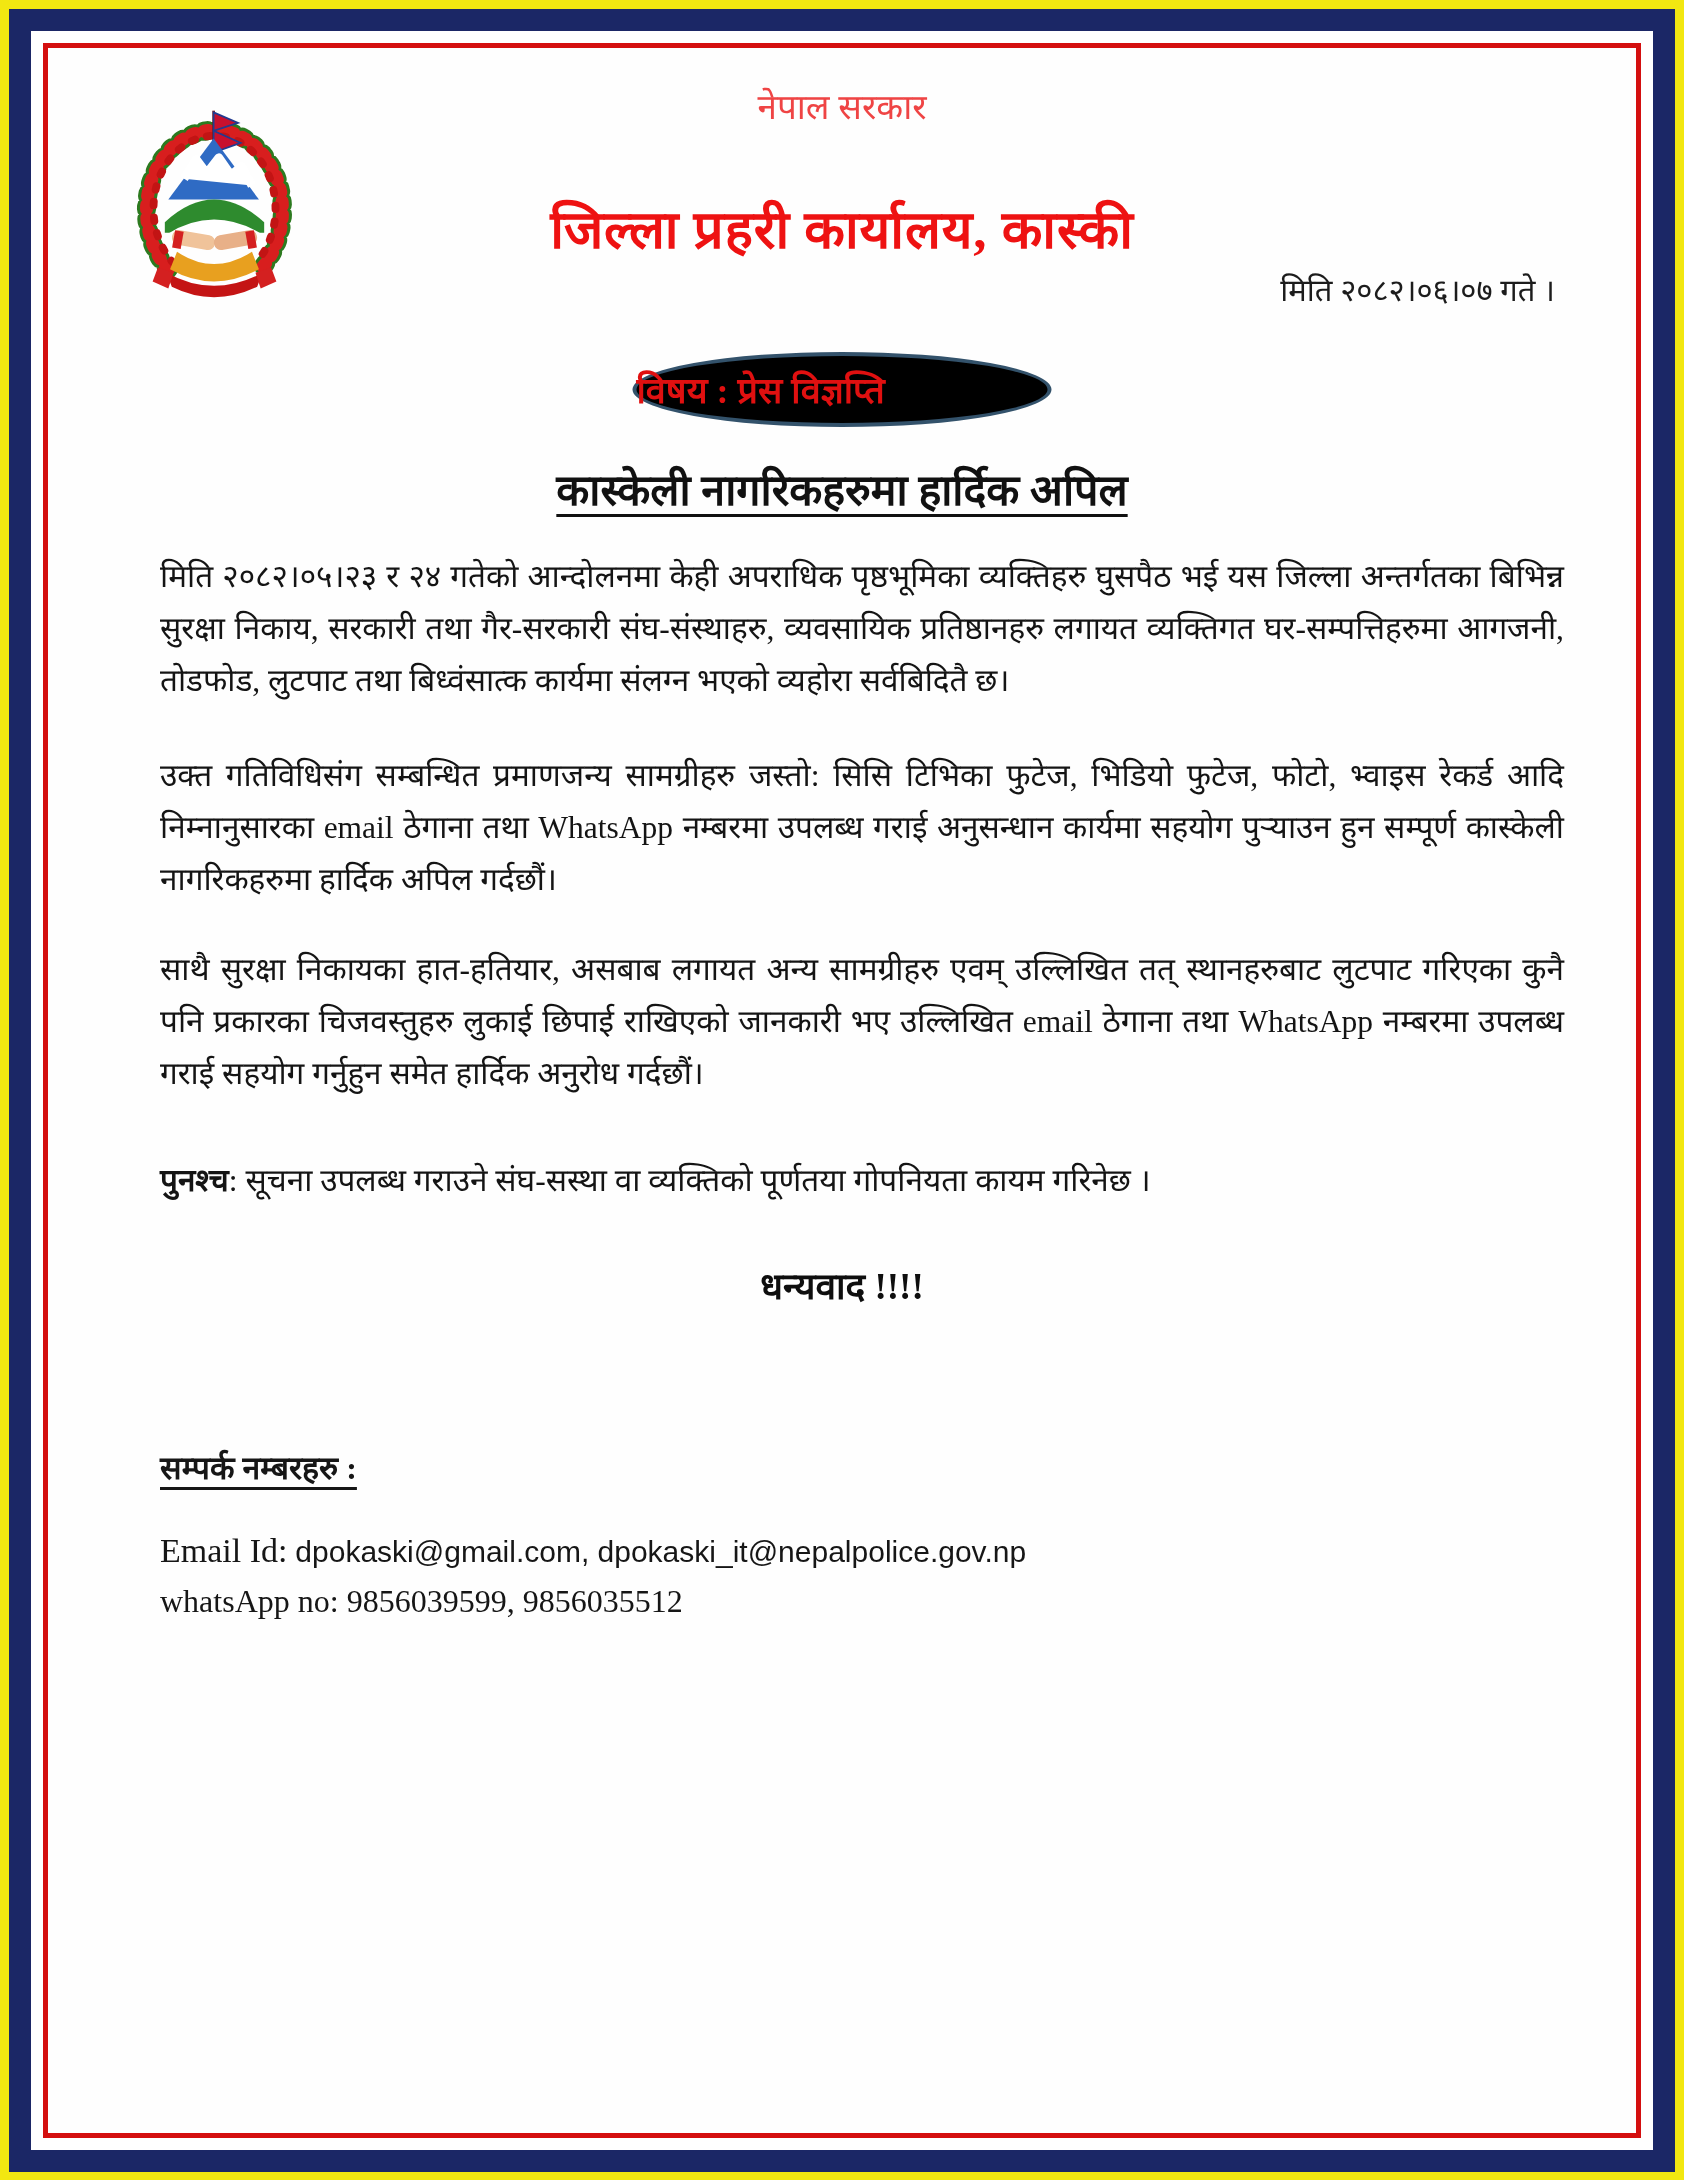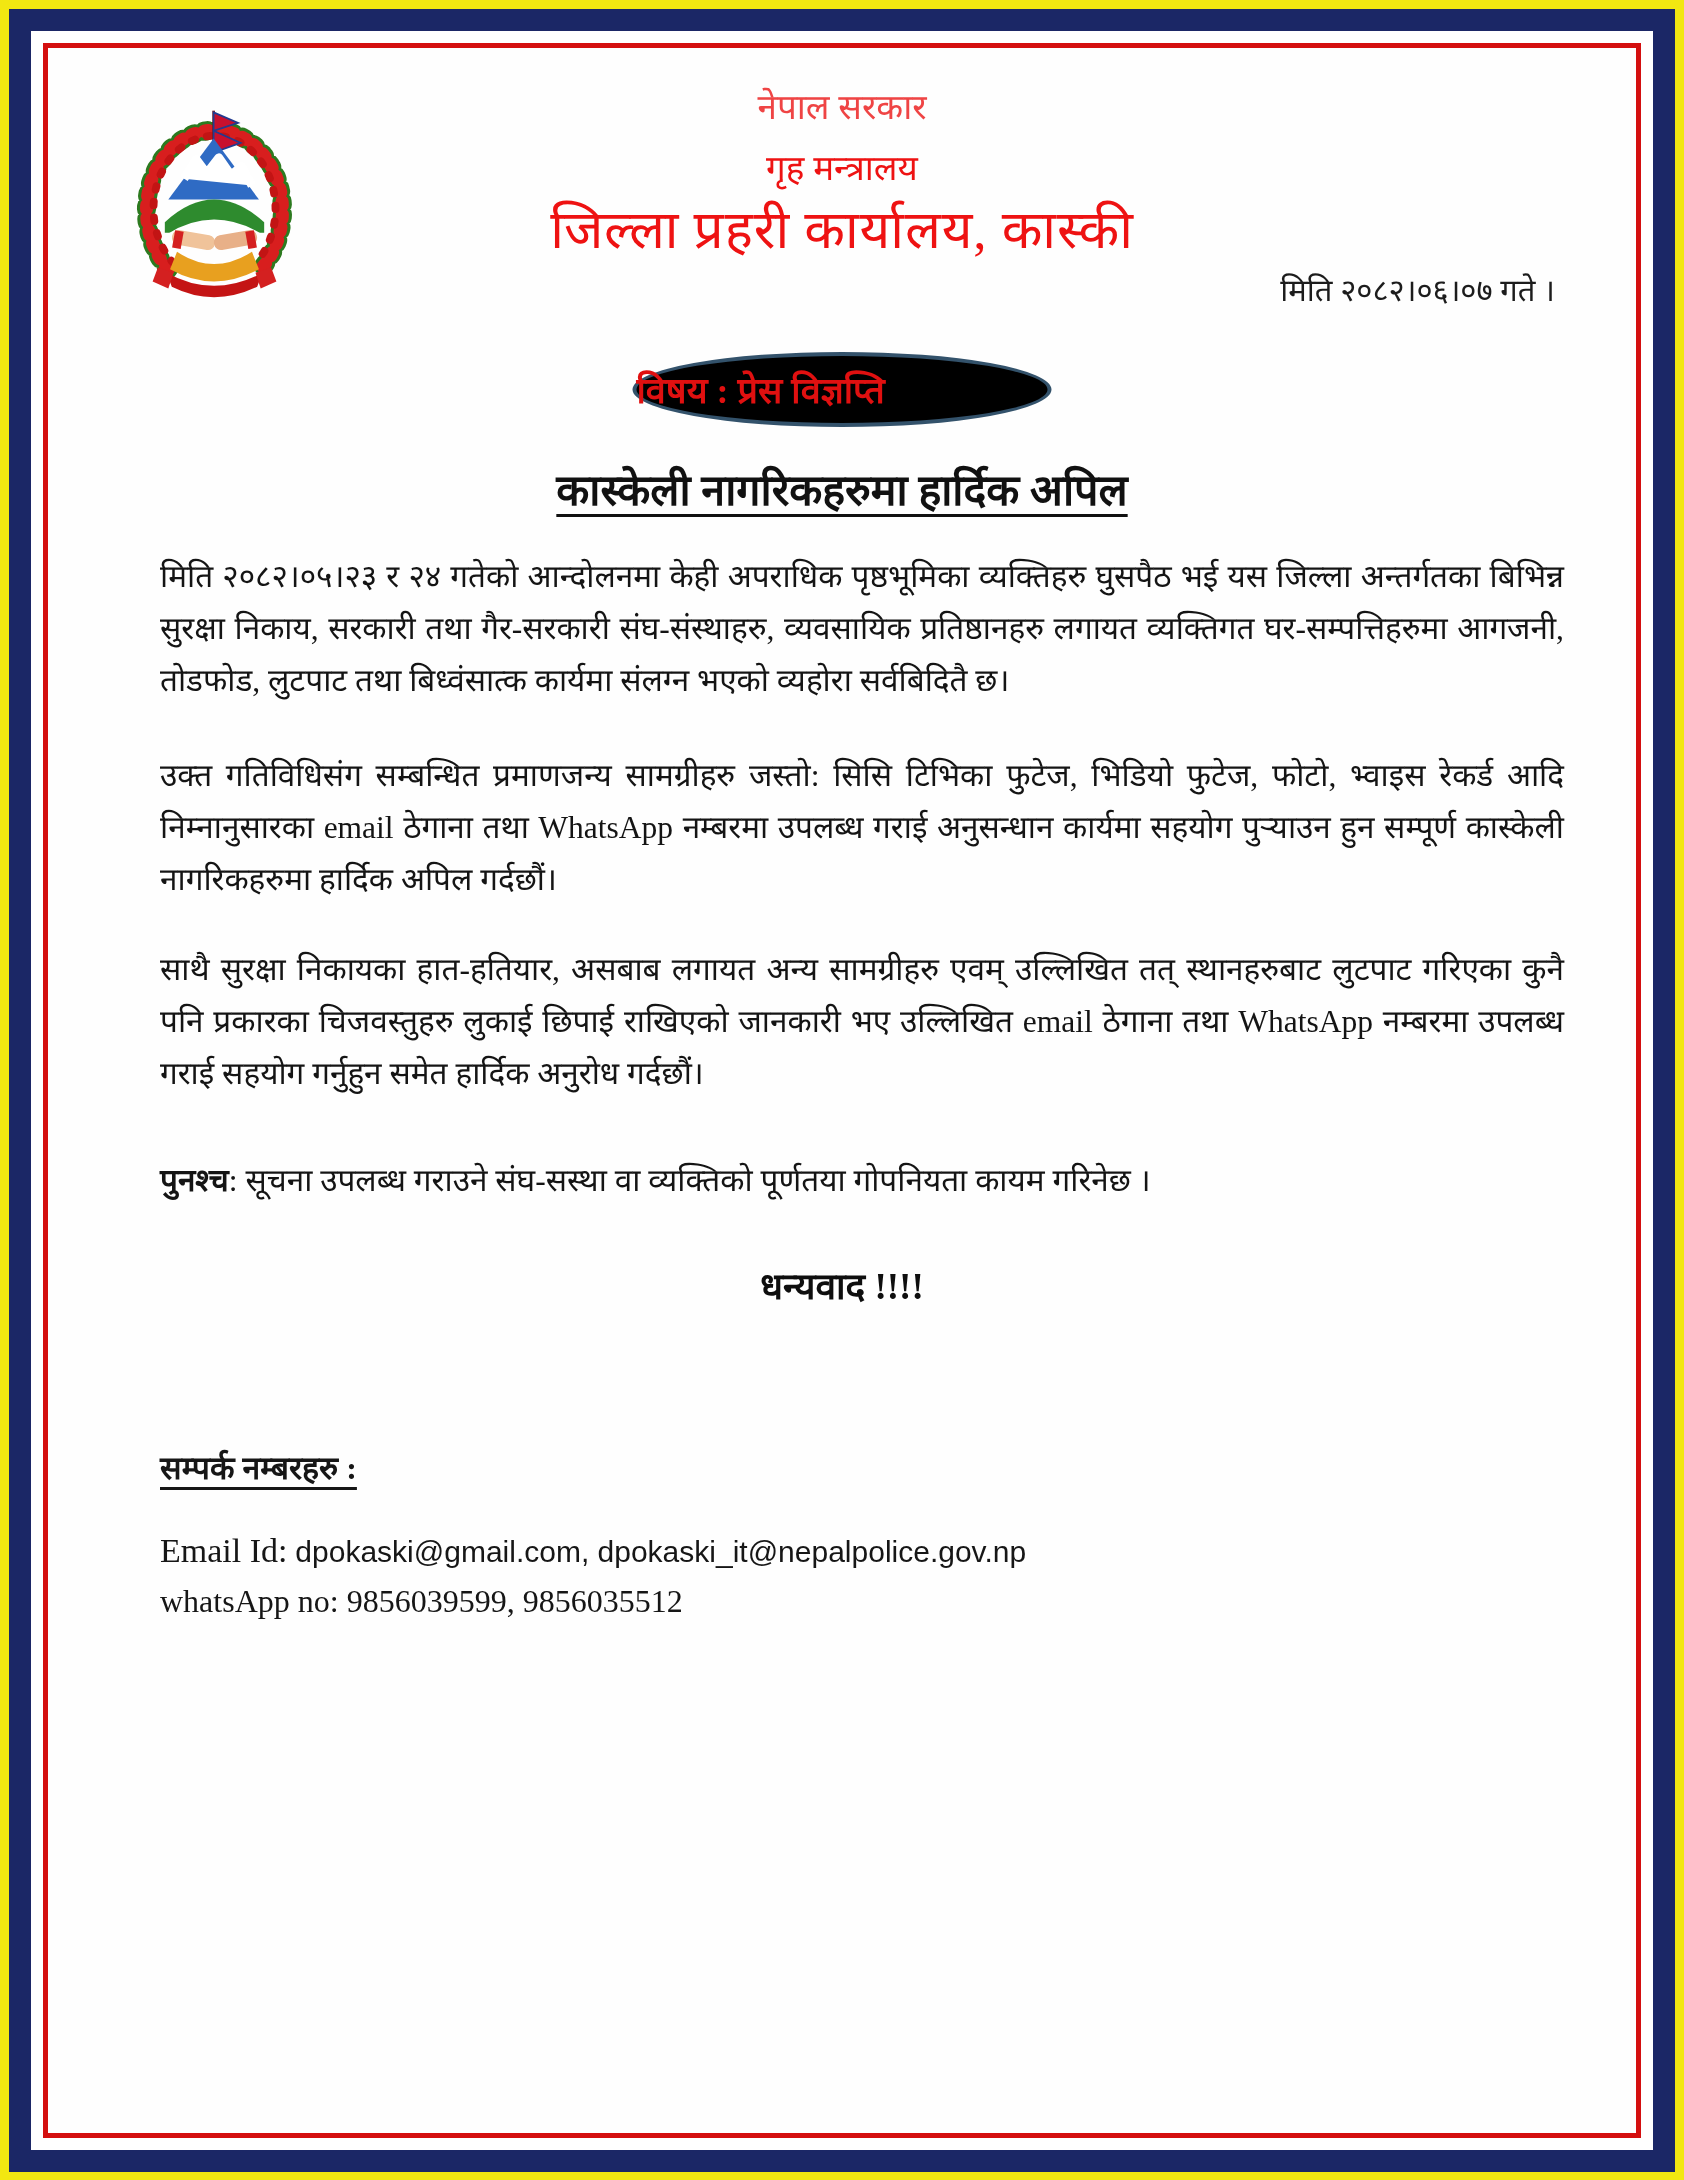--- a/index.html
+++ b/index.html
@@ -13,21 +13,21 @@
   .frame-yellow { position:absolute; inset:0; background:#f2e711; }
   .frame-blue   { position:absolute; inset:9.4px; background:#ffffff; border:22px solid #1b2766; }
   .frame-red    { position:absolute; inset:43px; border:5.1px solid #d40f0f; background:#fefefe; }
   .content      { position:absolute; inset:48px; }
 
   .emblem { position:absolute; left:75px; top:53px; width:183px; height:198px; }
 
   .gov-line1 { position:absolute; top:34px;  left:0; right:0; text-align:center; font-size:35px; color:#ef4444; }
   .gov-line2 { position:absolute; top:95px; left:0; right:0; text-align:center; font-size:35px; color:#ee1212; }
   .office-title { position:absolute; top:143px; left:0; right:0; text-align:center;
-                  font-size:53px; font-weight:normal; color:#ee1212; letter-spacing:0.9px; }
+                  font-size:53px; font-weight:bold; color:#ee1212; letter-spacing:0.9px; }
   .date-line { position:absolute; top:220px; right:81px; font-size:31px; color:#1c1c1c; }
 
   .subject-oval {
     position:absolute; top:304px; left:50%; transform:translateX(-50%);
     width:419px; height:75px;
     background:#000000; border:4.3px solid #33526b; border-radius:50%;
     display:flex; align-items:center; justify-content:flex-start;
   }
   .subject-oval span { font-size:36px; font-weight:bold; color:#e01010; }
 
@@ -103,21 +103,20 @@
 
       <path d="M62,172 Q104,200 148,172 L156,192 Q104,220 54,192 Z" fill="#e8a01f"></path>
 
       <path d="M50,196 Q104,226 160,196 L154,212 Q104,236 56,212 Z" fill="#c41414"></path>
       <polygon points="40,190 58,196 52,214 34,206" fill="#d42020"></polygon>
       <polygon points="170,190 152,196 158,214 176,206" fill="#d42020"></polygon>
     </svg>
   </div>
 
   <div class="gov-line1">नेपाल सरकार</div>
-  <div class="gov-line2">गृह मन्त्रालय</div>
   <div class="office-title">जिल्ला प्रहरी कार्यालय, कास्की</div>
   <div class="date-line">मिति २०८२।०६।०७ गते ।</div>
 
   <div class="subject-oval">
     <span>विषय : प्रेस विज्ञप्ति</span>
   </div>
 
   <div class="appeal-title">कास्केली नागरिकहरुमा हार्दिक अपिल</div>
 
   <p class="para p1">मिति २०८२।०५।२३ र २४ गतेको आन्दोलनमा केही अपराधिक पृष्ठभूमिका व्यक्तिहरु घुसपैठ भई यस जिल्ला अन्तर्गतका बिभिन्न सुरक्षा निकाय, सरकारी तथा गैर-सरकारी संघ-संस्थाहरु, व्यवसायिक प्रतिष्ठानहरु लगायत व्यक्तिगत घर-सम्पत्तिहरुमा आगजनी, तोडफोड, लुटपाट तथा बिध्वंसात्क कार्यमा संलग्न भएको व्यहोरा सर्वबिदितै छ।</p>

